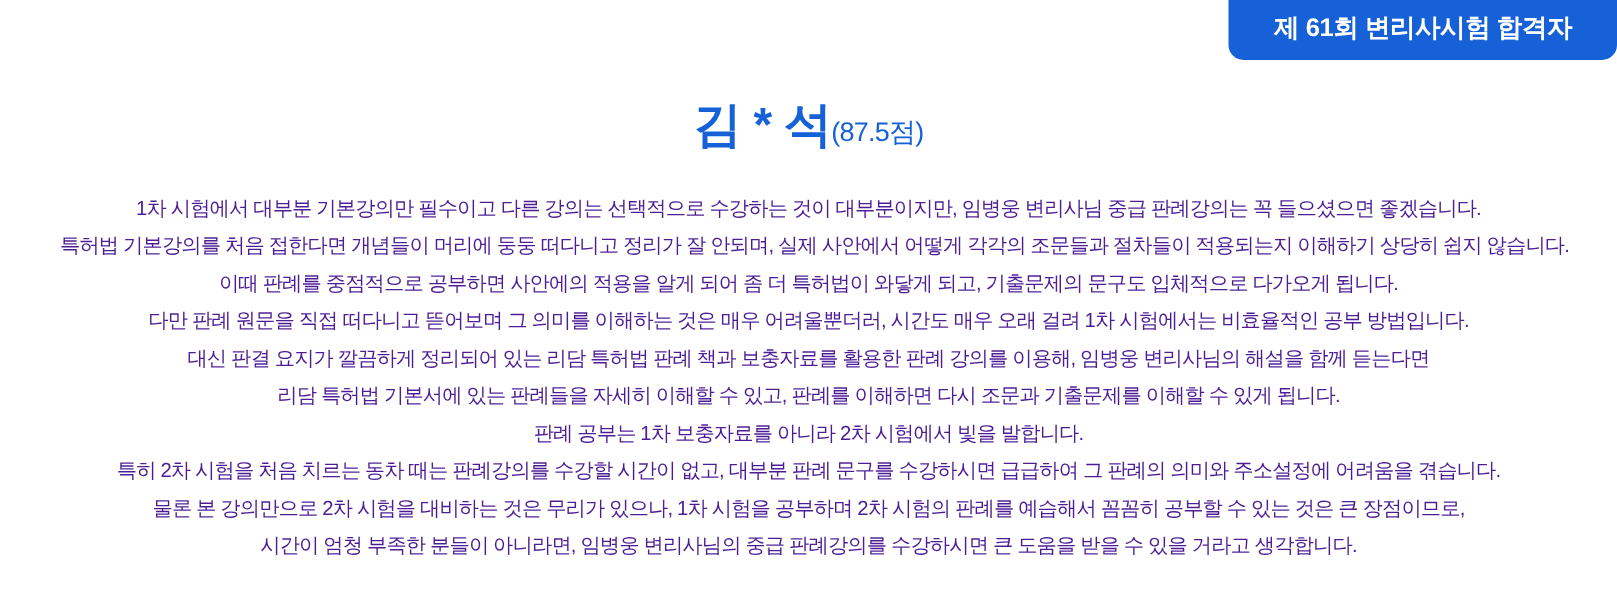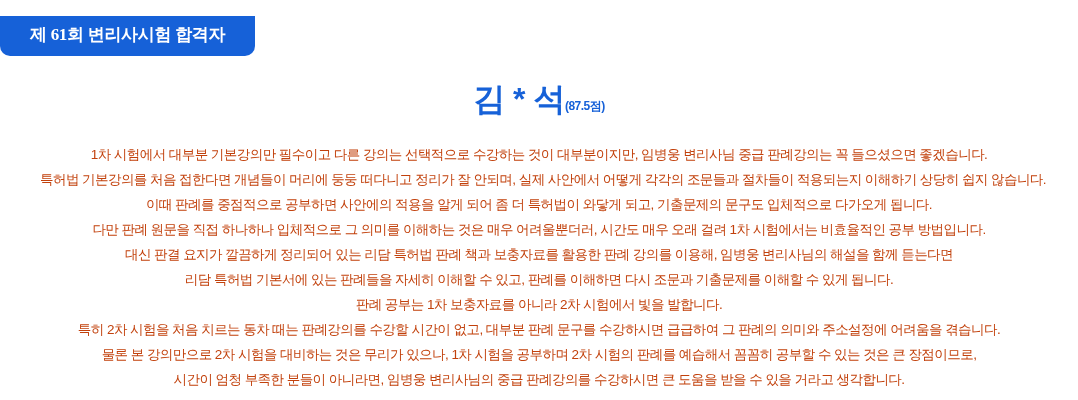--- a/index.html
+++ b/index.html
@@ -15,24 +15,23 @@
   }
   .page {
     position: relative;
     width: 1078px;
     height: 400px;
     box-sizing: border-box;
   }
   
   .badge-row {
     display: flex;
-    justify-content: flex-start;
+    justify-content: flex-end;
     align-items: flex-start;
-    padding-top: 16px;
-    font-family: Liberation Serif, serif;
+    padding-top: 0;
   }
   .badge {
     position: relative;
     background: #1661d8;
     color: #ffffff;
     font-size: 17px;
     font-weight: bold;
     letter-spacing: -0.3px;
     padding: 9px 30px 11px 30px;
     border-radius: 0 0 10px 10px;
@@ -46,29 +45,29 @@
     margin-top: 22px;
     color: #1661d8;
     letter-spacing: -0.5px;
   }
   .name-row .name {
     font-size: 32px;
     font-weight: bold;
     vertical-align: baseline;
   }
   .name-row .score {
-    font-size: 12px;
-    font-weight: bold;
+    font-size: 18px;
+    font-weight: normal;
     vertical-align: baseline;
   }
   
   .body-text {
     margin-top: 20px;
     text-align: center;
-    color: #c2410c;
+    color: #4c1d95;
     font-size: 13.5px;
     line-height: 25px;
     letter-spacing: -0.55px;
     padding: 0 40px;
   }
   .body-text .line {
     display: block;
     white-space: nowrap;
   }
 </style>
@@ -82,21 +81,21 @@
   </div>
 
   <div class="name-row">
     <span class="name">김 * 석</span><span class="score">(87.5점)</span>
   </div>
 
   <div class="body-text">
     <span class="line">1차 시험에서 대부분 기본강의만 필수이고 다른 강의는 선택적으로 수강하는 것이 대부분이지만, 임병웅 변리사님 중급 판례강의는 꼭 들으셨으면 좋겠습니다.</span>
     <span class="line">특허법 기본강의를 처음 접한다면 개념들이 머리에 둥둥 떠다니고 정리가 잘 안되며, 실제 사안에서 어떻게 각각의 조문들과 절차들이 적용되는지 이해하기 상당히 쉽지 않습니다.</span>
     <span class="line">이때 판례를 중점적으로 공부하면 사안에의 적용을 알게 되어 좀 더 특허법이 와닿게 되고, 기출문제의 문구도 입체적으로 다가오게 됩니다.</span>
-    <span class="line">다만 판례 원문을 직접 하나하나 입체적으로 그 의미를 이해하는 것은 매우 어려울뿐더러, 시간도 매우 오래 걸려 1차 시험에서는 비효율적인 공부 방법입니다.</span>
+    <span class="line">다만 판례 원문을 직접 떠다니고 뜯어보며 그 의미를 이해하는 것은 매우 어려울뿐더러, 시간도 매우 오래 걸려 1차 시험에서는 비효율적인 공부 방법입니다.</span>
     <span class="line">대신 판결 요지가 깔끔하게 정리되어 있는 리담 특허법 판례 책과 보충자료를 활용한 판례 강의를 이용해, 임병웅 변리사님의 해설을 함께 듣는다면</span>
     <span class="line">리담 특허법 기본서에 있는 판례들을 자세히 이해할 수 있고, 판례를 이해하면 다시 조문과 기출문제를 이해할 수 있게 됩니다.</span>
     <span class="line">판례 공부는 1차 보충자료를 아니라 2차 시험에서 빛을 발합니다.</span>
     <span class="line">특히 2차 시험을 처음 치르는 동차 때는 판례강의를 수강할 시간이 없고, 대부분 판례 문구를 수강하시면 급급하여 그 판례의 의미와 주소설정에 어려움을 겪습니다.</span>
     <span class="line">물론 본 강의만으로 2차 시험을 대비하는 것은 무리가 있으나, 1차 시험을 공부하며 2차 시험의 판례를 예습해서 꼼꼼히 공부할 수 있는 것은 큰 장점이므로,</span>
     <span class="line">시간이 엄청 부족한 분들이 아니라면, 임병웅 변리사님의 중급 판례강의를 수강하시면 큰 도움을 받을 수 있을 거라고 생각합니다.</span>
   </div>
 
 </div>
 

